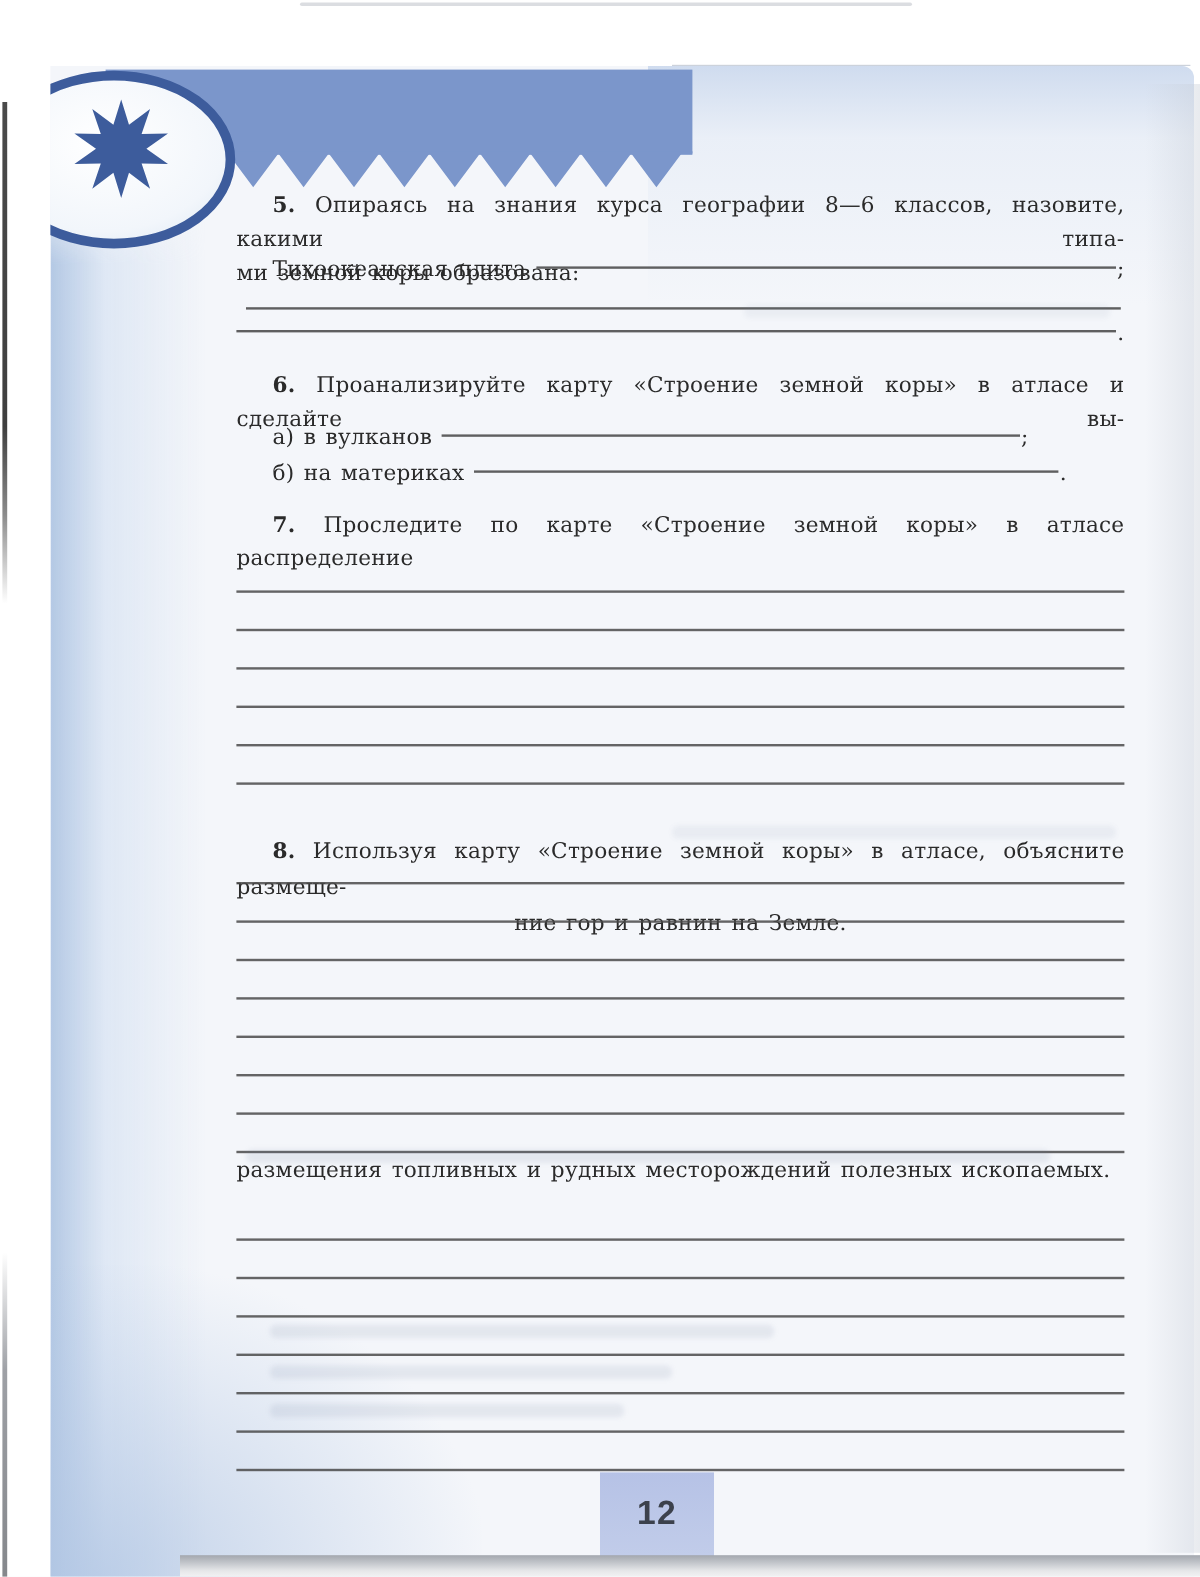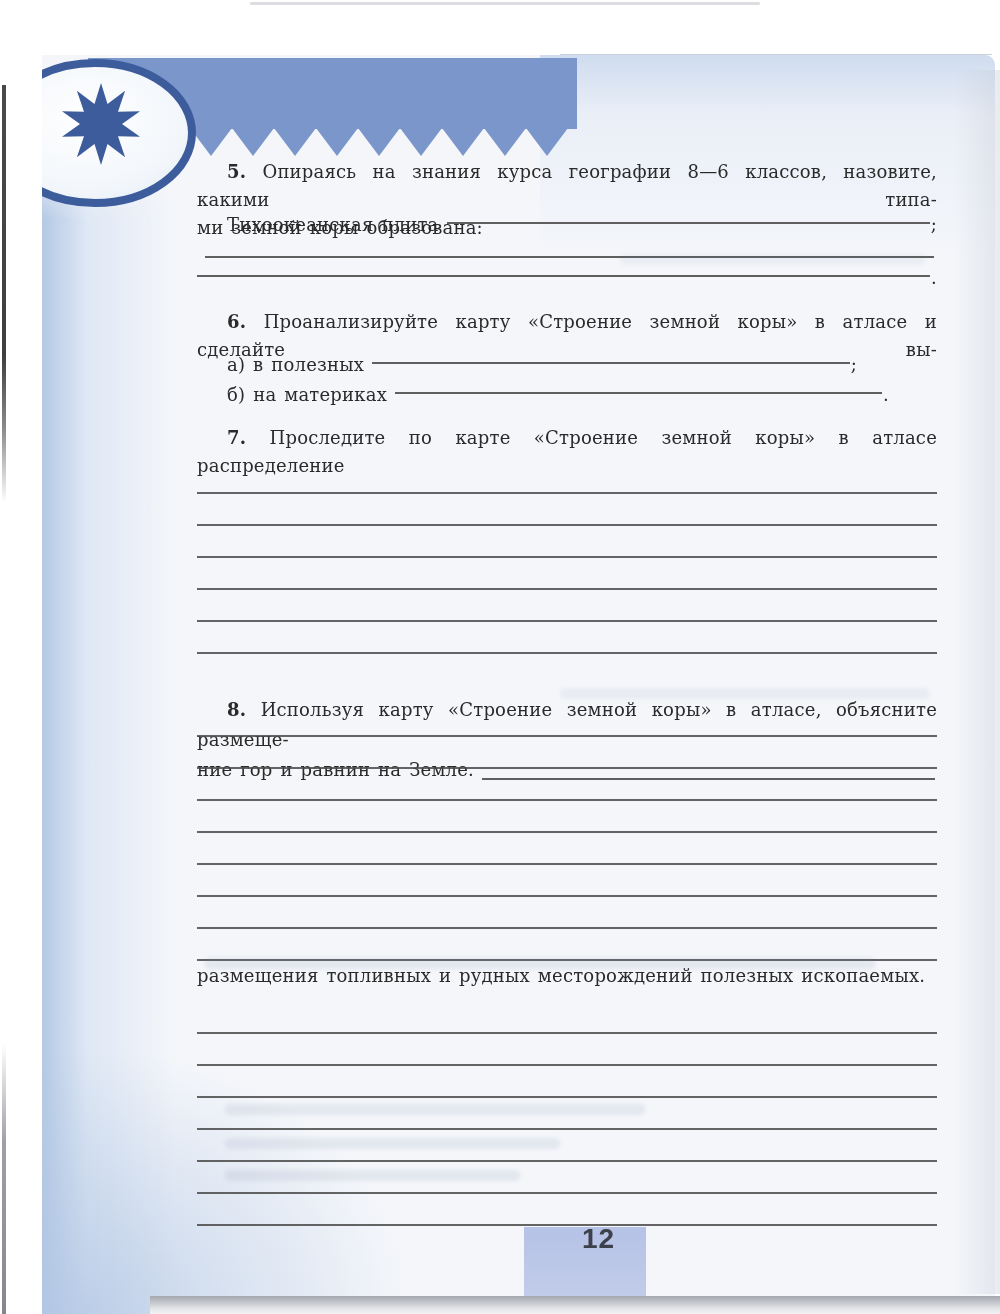--- a/index.html
+++ b/index.html
@@ -62,40 +62,40 @@
   
   .para{
     position:absolute;left:197px;width:740px;
     font-size:18px;line-height:28px;letter-spacing:.2px;word-spacing:2px;
   }
   .para.lh30{line-height:30px;}
   .pl{display:block;}
   .pl.just{text-align:justify;text-align-last:justify;}
   .pl.first{text-indent:30px;}
   .num{font-weight:700;}
-  .flexline{display:flex;align-items:flex-end;}
+  .flexline{display:flex;align-items:center;flex-direction:column;}
   .flexline .txt{white-space:nowrap;}
   .flexline .fill{flex:1;border-bottom:2px solid var(--rule);margin:0 2px 5px 8px;opacity:.88;}
   
   .field-row{
     position:absolute;left:197px;height:34px;
     display:flex;align-items:center;
     font-size:18px;letter-spacing:.2px;word-spacing:2px;
   }
   .field-row .label{padding-left:30px;white-space:nowrap;line-height:26px;}
   .field-row .fill{flex:1;border-bottom:2px solid var(--rule);margin:0 1px 4px 8px;opacity:.88;}
   .field-row .suffix{line-height:26px;}
   
   .ruled-group{position:absolute;left:197px;width:740px;}
   .ruled{height:30px;border-bottom:2px solid var(--rule);opacity:.85;}
   
   .page-box{
-    position:absolute;left:524px;top:1227px;width:95px;height:75px;
+    position:absolute;left:500px;top:1227px;width:95px;height:75px;
     background:linear-gradient(to bottom,var(--pagebox),#c2cdea);
-    display:flex;align-items:flex-start;justify-content:center;padding-left:27px;
+    display:flex;align-items:center;justify-content:center;
   }
   .page-box span{
     font-family:"Liberation Sans","DejaVu Sans",sans-serif;
     font-weight:700;font-size:28px;color:#3c414c;letter-spacing:1px;
     transform:translateY(-4px);
   }
   
   .ghost{
     position:absolute;height:11px;border-radius:5px;
     background:rgba(104,122,158,.12);filter:blur(2px);
@@ -146,21 +146,21 @@
 </div>
 <div class="field-row" style="top:261px;width:740px">
   <span class="fill" style="margin-left:0"></span>
   <span class="suffix">.</span>
 </div>
 
 <div class="para" style="top:308px">
   <span class="pl just first"><span class="num">6.</span> <span>Проанализируйте карту «Строение земной коры» в атласе и сделайте вы-</span></span>
 </div>
 <div class="field-row" style="top:348px;width:660px">
-  <span class="label">а) в полезных</span>
+  <span class="label">а) в вулканов</span>
   <span class="fill"></span>
   <span class="suffix">;</span>
 </div>
 <div class="field-row" style="top:378px;width:692px">
   <span class="label">б) на материках</span>
   <span class="fill"></span>
   <span class="suffix">.</span>
 </div>
 
 <div class="para" style="top:424px">

